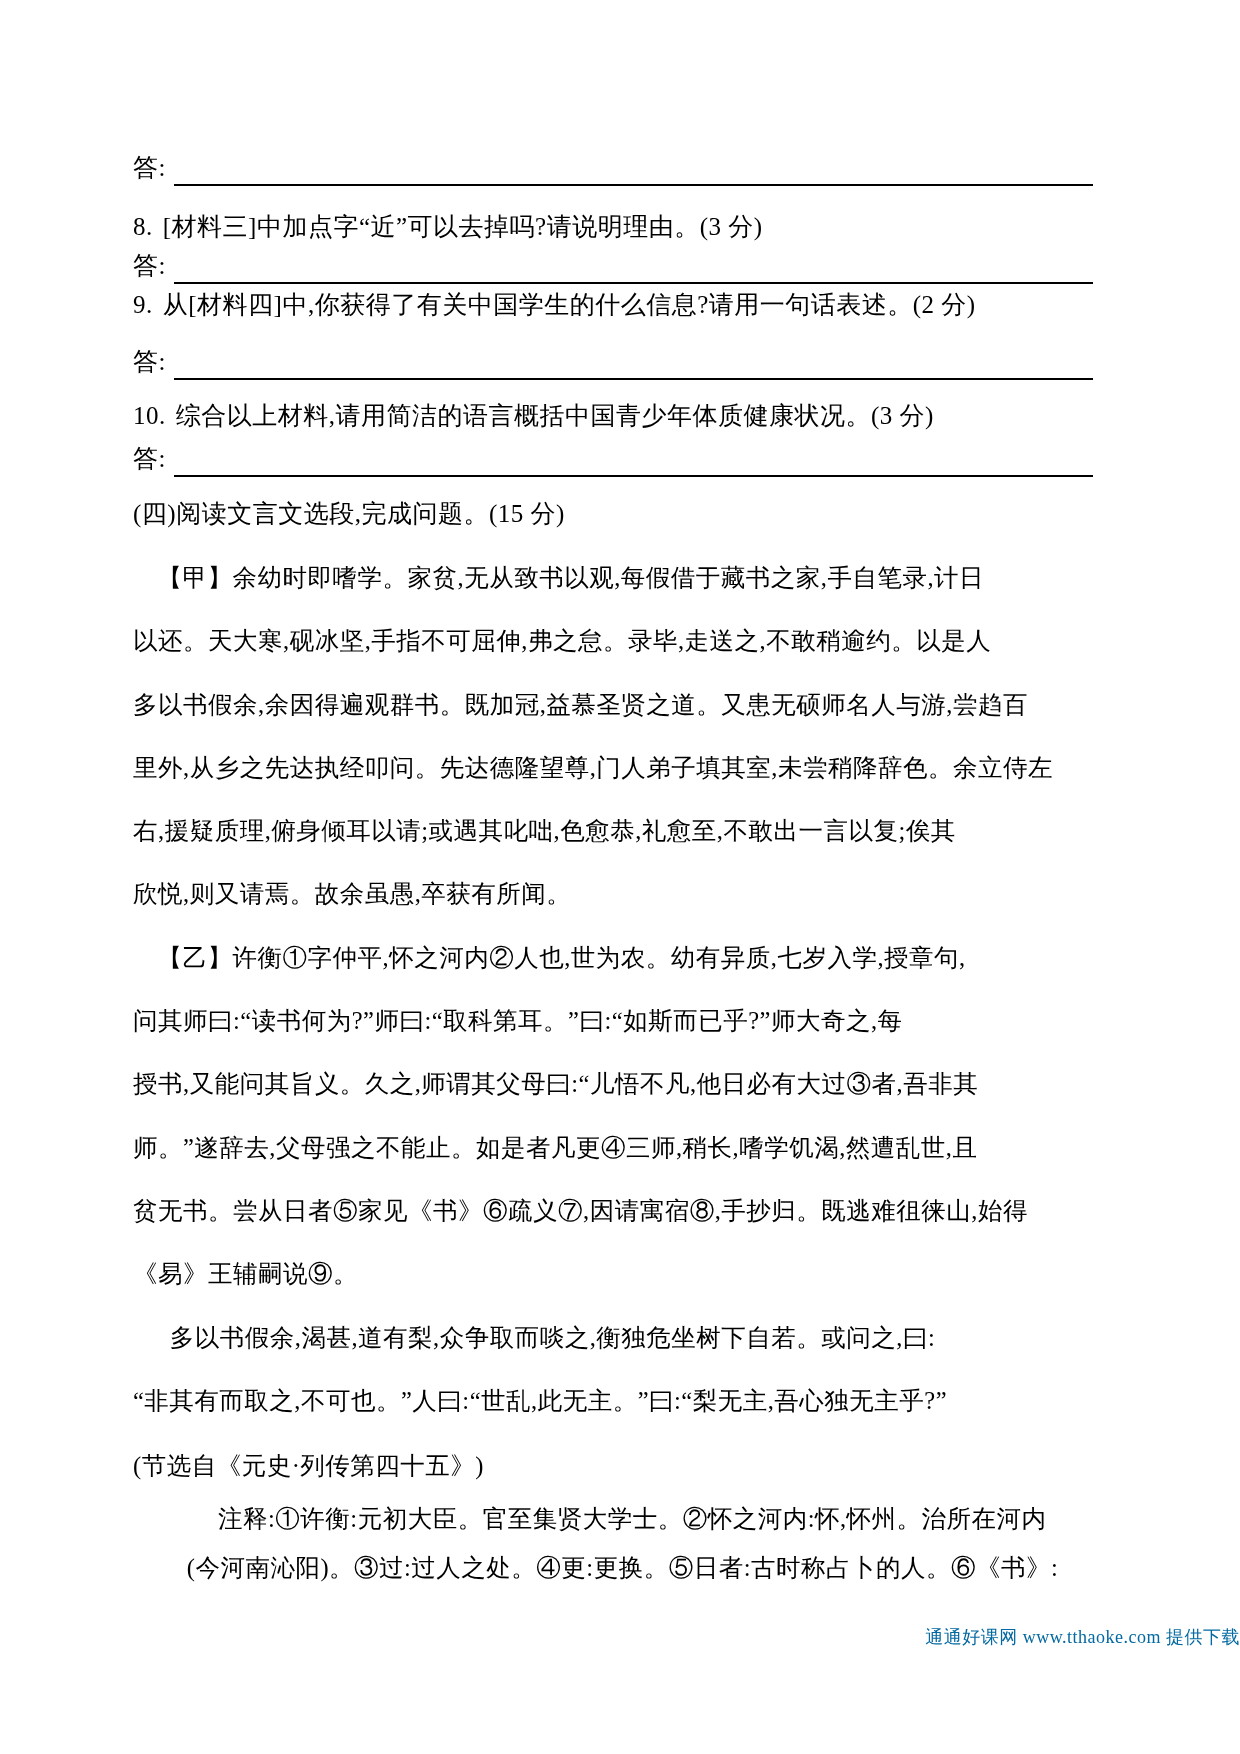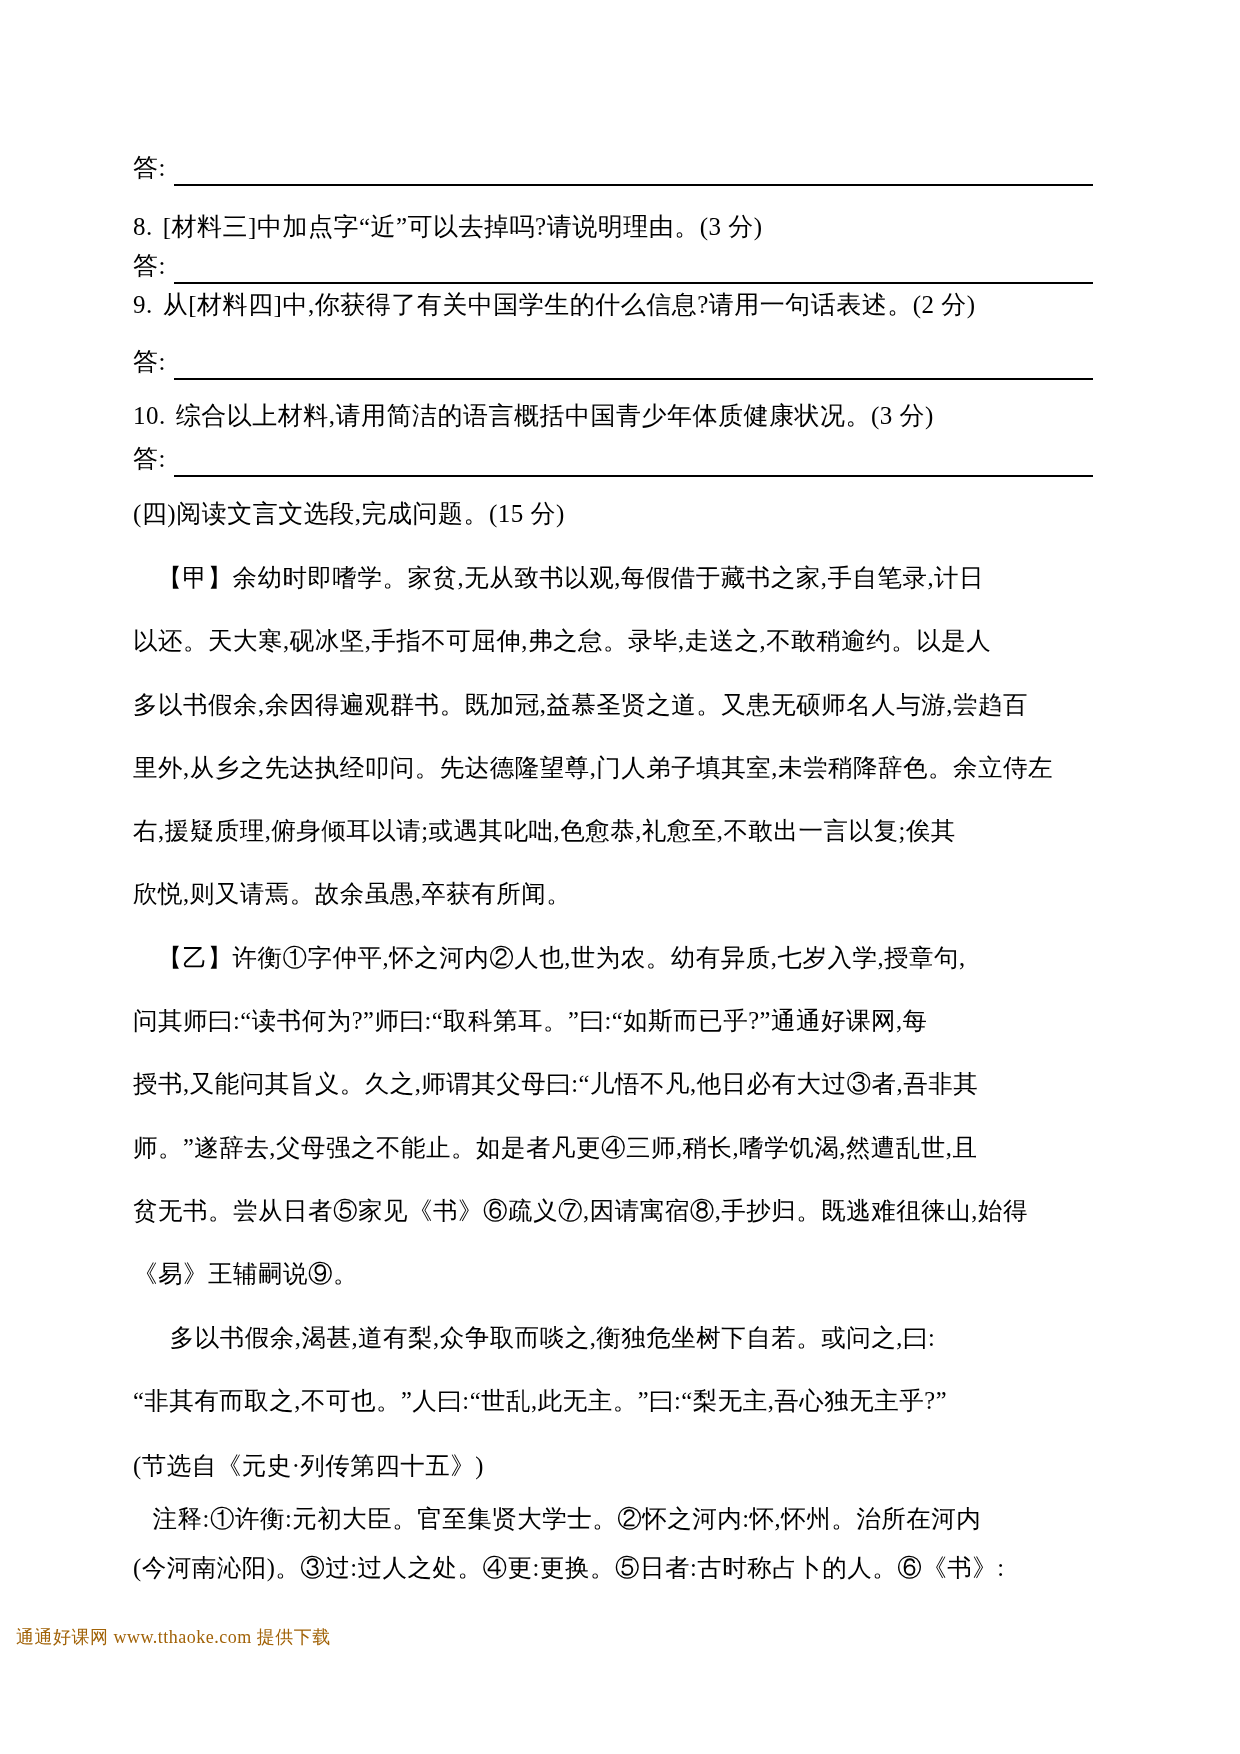--- a/index.html
+++ b/index.html
@@ -53,29 +53,30 @@
   .indent08{text-indent:0.8em;}
   .src-line{
     line-height:56px;
     margin-top:6px;
     text-align:left;
     white-space:nowrap;
   }
   .note-line{
     line-height:49px;
     white-space:nowrap;
+    text-align:center;
   }
   .footer{
     position:absolute;
-    left:16px;right:0;
+    left:8px;right:0;
     top:1624px;
-    text-align:left;
+    text-align:right;
     font-size:18px;
     line-height:26px;
-    color:#a16207;
+    color:#0369a1;
     letter-spacing:0.5px;
   }
 </style>
 </head>
 <body>
 
 <div class="page">
 
   <div class="row a-row" style="top:150px">
     <span class="ans-label">答:</span>
@@ -115,21 +116,21 @@
 
   <div class="passage">
     <div class="p-line indent1">【甲】余幼时即嗜学。家贫,无从致书以观,每假借于藏书之家,手自笔录,计日</div>
     <div class="p-line">以还。天大寒,砚冰坚,手指不可屈伸,弗之怠。录毕,走送之,不敢稍逾约。以是人</div>
     <div class="p-line">多以书假余,余因得遍观群书。既加冠,益慕圣贤之道。又患无硕师名人与游,尝趋百</div>
     <div class="p-line">里外,从乡之先达执经叩问。先达德隆望尊,门人弟子填其室,未尝稍降辞色。余立侍左</div>
     <div class="p-line">右,援疑质理,俯身倾耳以请;或遇其叱咄,色愈恭,礼愈至,不敢出一言以复;俟其</div>
     <div class="p-line">欣悦,则又请焉。故余虽愚,卒获有所闻。</div>
 
     <div class="p-line indent1">【乙】许衡①字仲平,怀之河内②人也,世为农。幼有异质,七岁入学,授章句,</div>
-    <div class="p-line">问其师曰:“读书何为?”师曰:“取科第耳。”曰:“如斯而已乎?”通通好课网,每</div>
+    <div class="p-line">问其师曰:“读书何为?”师曰:“取科第耳。”曰:“如斯而已乎?”师大奇之,每</div>
     <div class="p-line">授书,又能问其旨义。久之,师谓其父母曰:“儿悟不凡,他日必有大过③者,吾非其</div>
     <div class="p-line">师。”遂辞去,父母强之不能止。如是者凡更④三师,稍长,嗜学饥渴,然遭乱世,且</div>
     <div class="p-line">贫无书。尝从日者⑤家见《书》⑥疏义⑦,因请寓宿⑧,手抄归。既逃难徂徕山,始得</div>
     <div class="p-line">《易》王辅嗣说⑨。</div>
 
     <div class="p-line indent15">多以书假余,渴甚,道有梨,众争取而啖之,衡独危坐树下自若。或问之,曰:</div>
     <div class="p-line">“非其有而取之,不可也。”人曰:“世乱,此无主。”曰:“梨无主,吾心独无主乎?”</div>
 
     <div class="src-line">(节选自《元史·列传第四十五》)</div>
 

